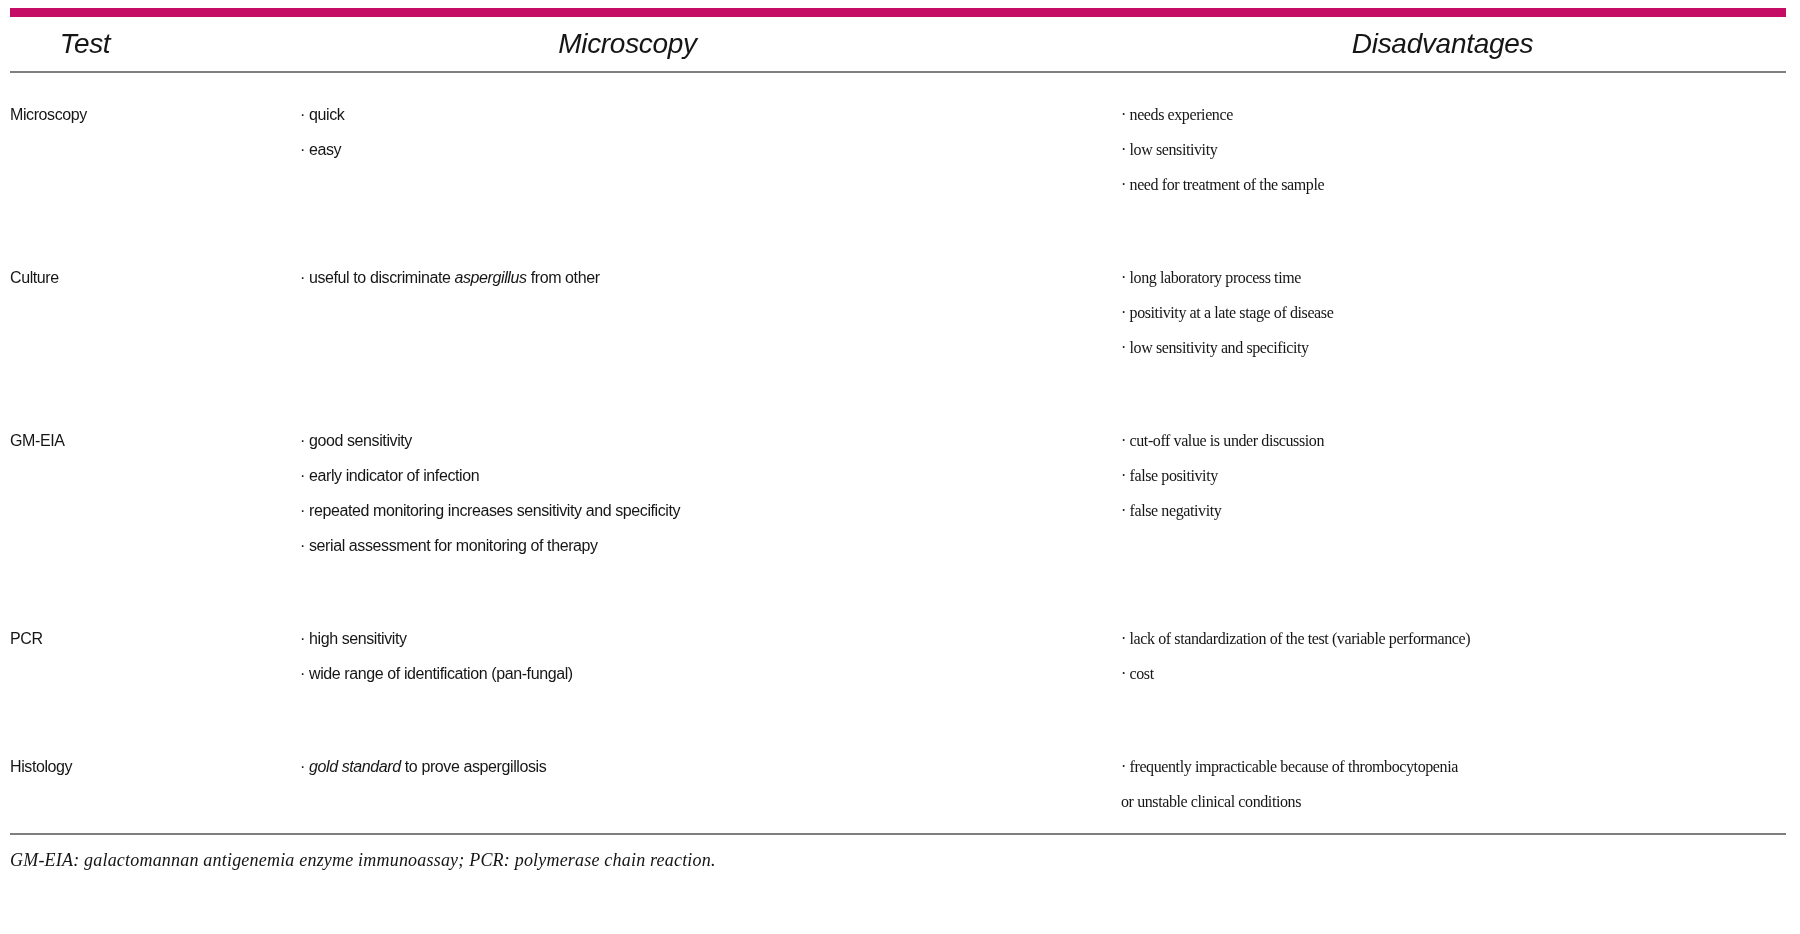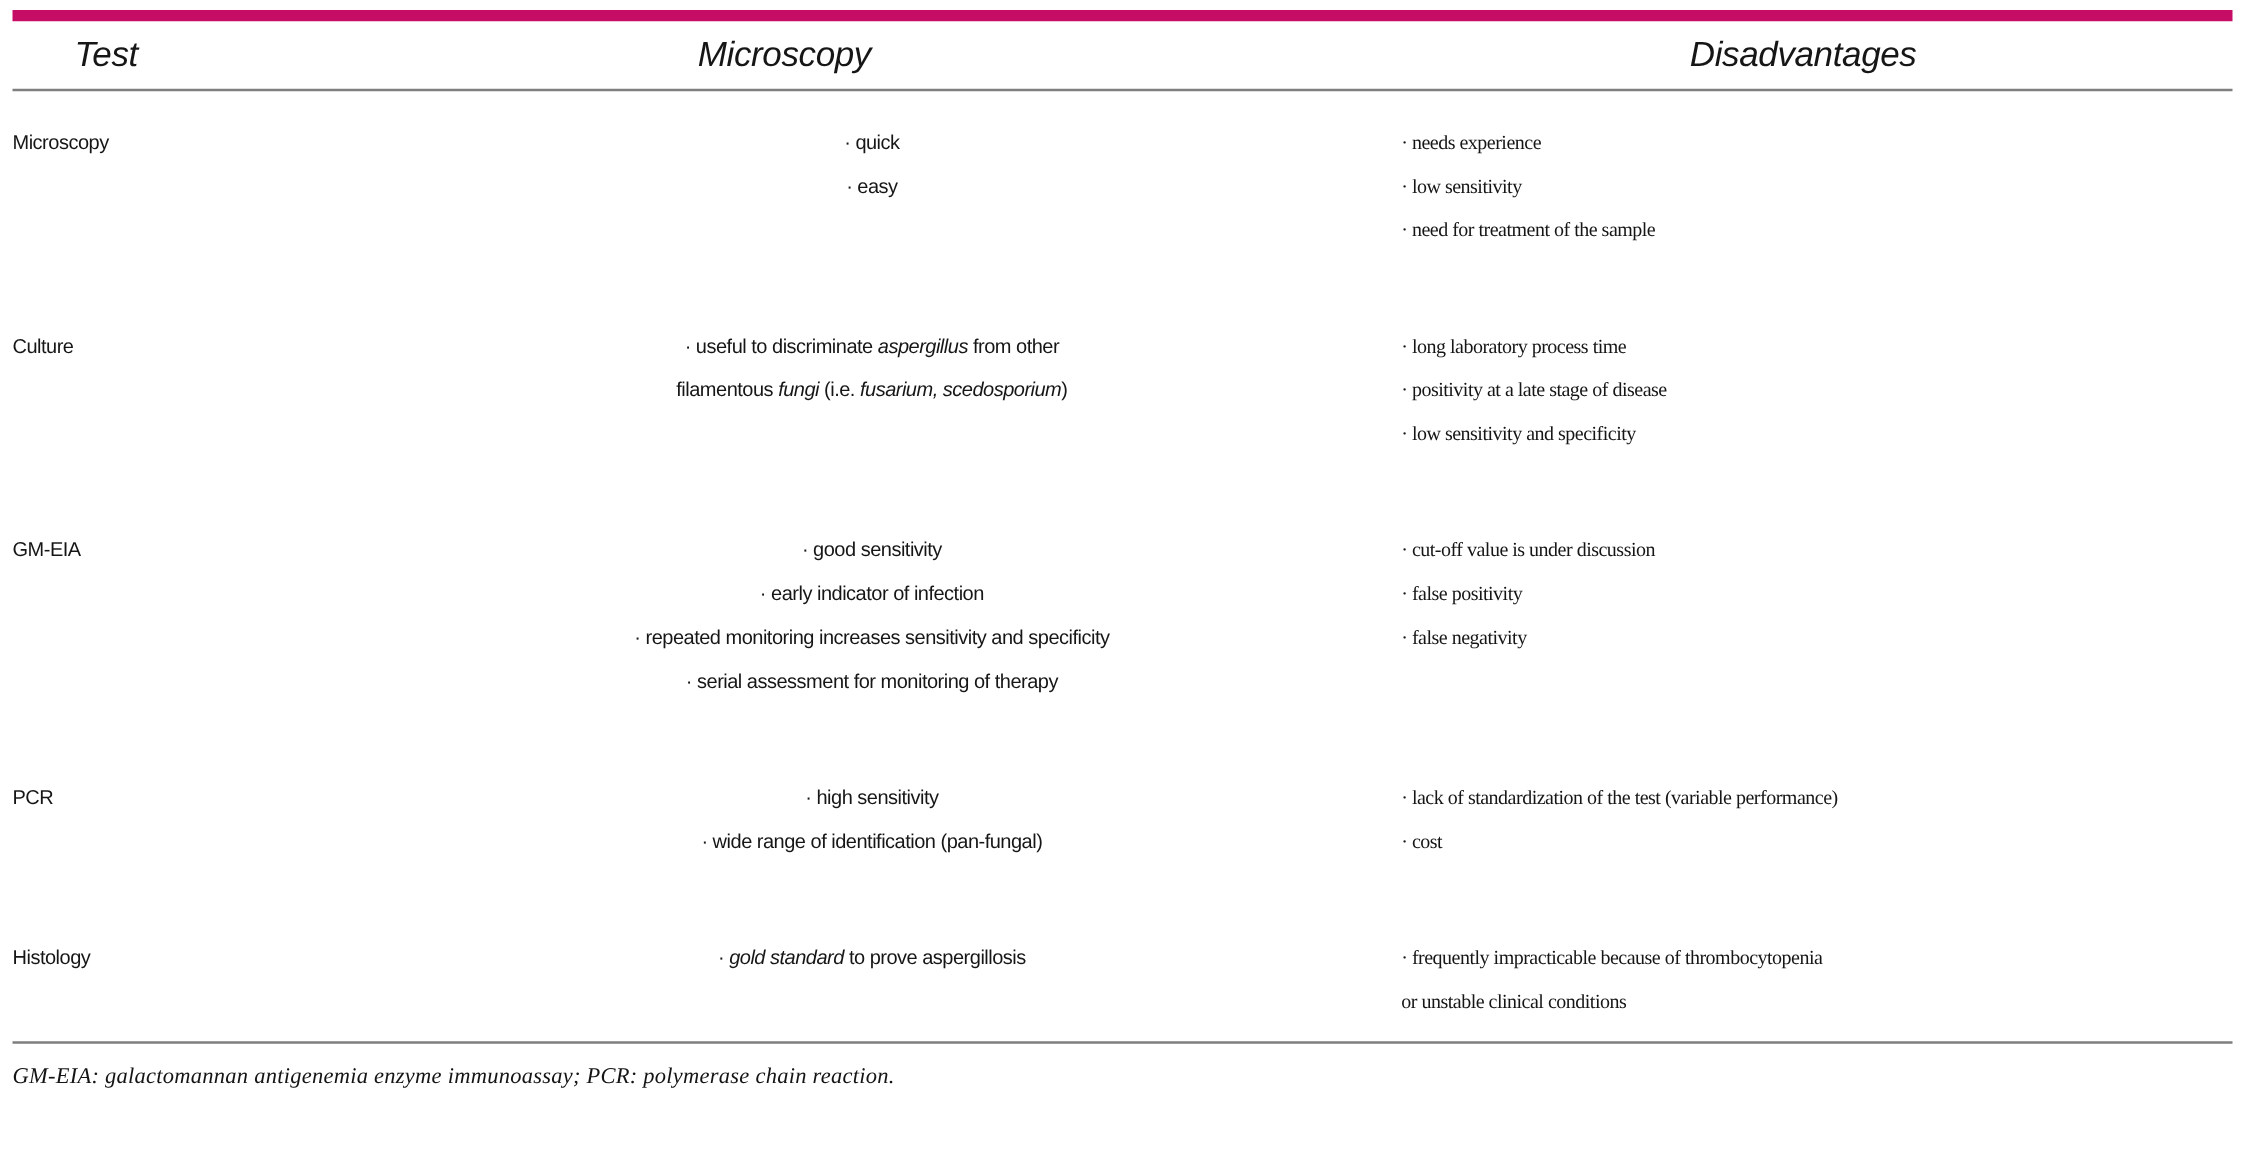--- a/index.html
+++ b/index.html
@@ -54,21 +54,20 @@
     margin-bottom: 58px;
   }
   .trow:last-child {
     margin-bottom: 0;
   }
   .cell {
     white-space: nowrap;
   }
   .cell-advantages {
     padding-left: 140px;
-    text-align: center;
   }
   .cell-disadvantages {
     padding-left: 26px;
     font-family: Liberation Serif, serif;
   }
   .cell-line {
     display: block;
   }
   .cell-line em {
     font-style: italic;
@@ -116,21 +115,20 @@
           <span class="cell-line"><span>· low sensitivity</span></span>
           <span class="cell-line"><span>· need for treatment of the sample</span></span>
         </div>
       </div>
       <div class="grid trow">
         <div class="cell cell-test">
           <span class="cell-line"><span>Culture</span></span>
         </div>
         <div class="cell cell-advantages">
           <span class="cell-line"><span>· useful to discriminate </span><em>aspergillus</em><span> from other</span></span>
-          <span class="cell-line"><span>filamentous </span><em>fungi</em><span> (i.e. </span><em>fusarium, scedosporium</em><span>)</span></span>
         </div>
         <div class="cell cell-disadvantages">
           <span class="cell-line"><span>· long laboratory process time</span></span>
           <span class="cell-line"><span>· positivity at a late stage of disease</span></span>
           <span class="cell-line"><span>· low sensitivity and specificity</span></span>
         </div>
       </div>
       <div class="grid trow">
         <div class="cell cell-test">
           <span class="cell-line"><span>GM-EIA</span></span>

